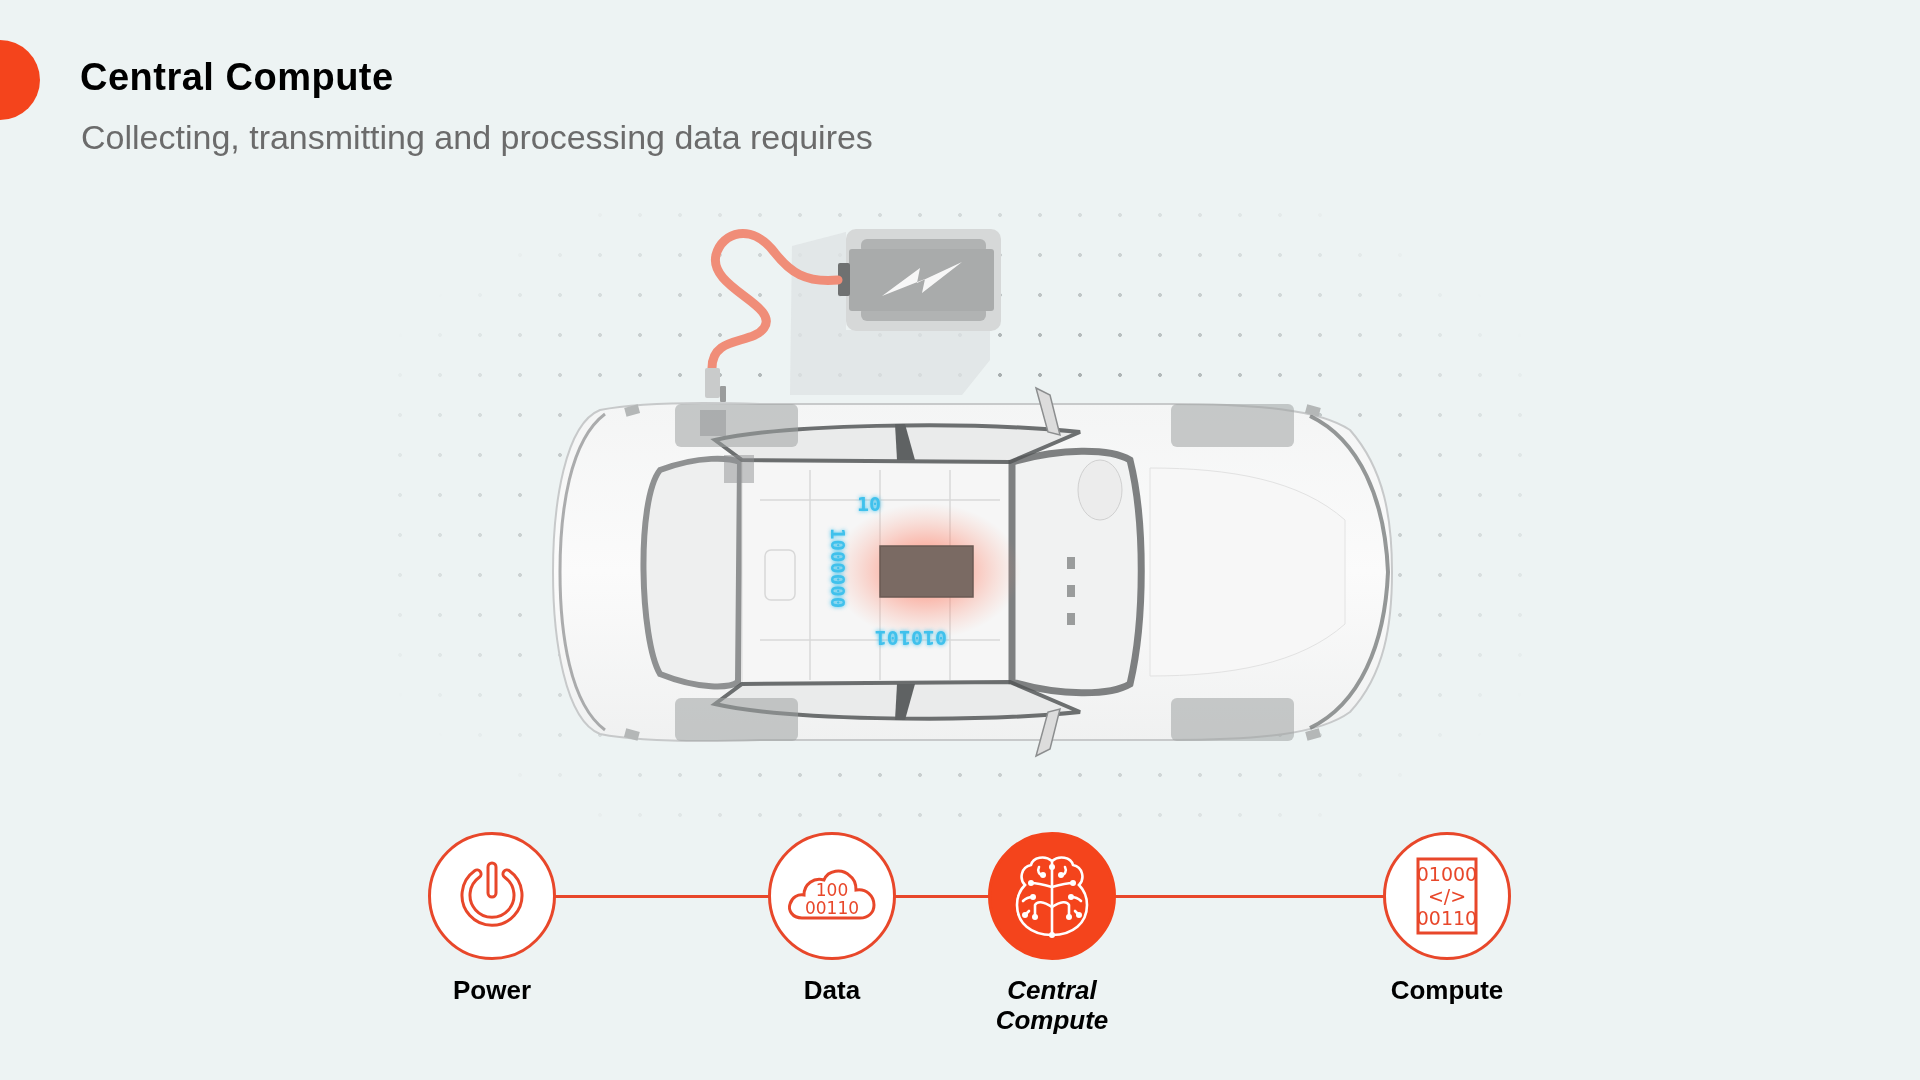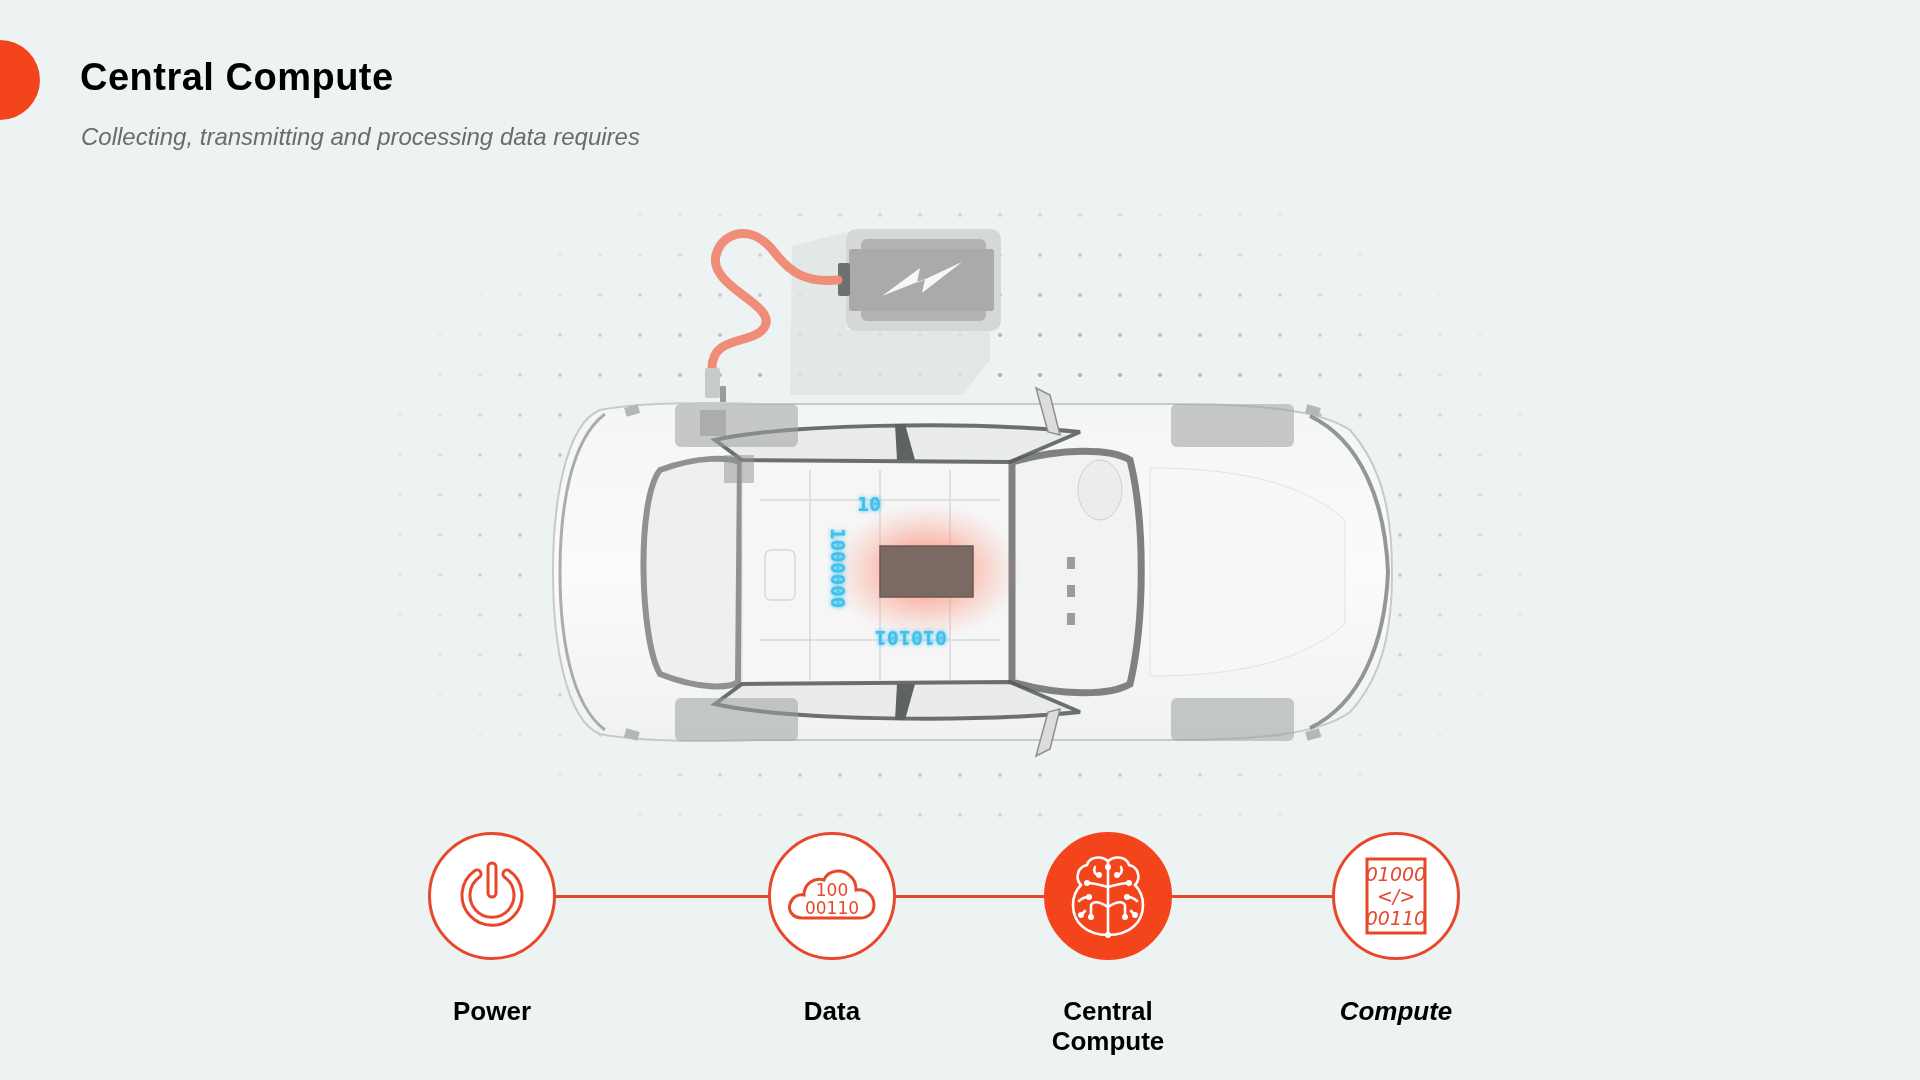--- a/index.html
+++ b/index.html
@@ -16,24 +16,23 @@
     background: #f4441c;
   }
   .title {
     position: absolute; left: 80px; top: 42px;
     font-size: 38px; font-weight: 700; letter-spacing: 0.5px;
     line-height: 70px; color: #000;
     font-family: "Liberation Sans", sans-serif;
   }
   .subtitle {
     position: absolute; left: 81px; top: 116px;
-    font-size: 24px; line-height: 42px; color: #6b6b6b;
+    font-size: 34px; line-height: 42px; color: #6b6b6b;
     font-family: "Liberation Sans", sans-serif;
     width: 940px;
-    font-style: italic;
   }
   .subtitle span { display: block; white-space: nowrap; }
 
   .dot-grid {
     position: absolute; left: 380px; top: 195px;
     width: 1160px; height: 640px;
     background-image: radial-gradient(circle, #a9afb0 1.6px, transparent 2.2px);
     background-size: 40px 40px;
     background-position: 0 0;
     -webkit-mask-image: radial-gradient(ellipse 55% 60% at 50% 50%, #000 40%, transparent 100%);
@@ -57,21 +56,21 @@
     display: flex; flex-direction: column; align-items: center;
   }
   .step-circle {
     width: 128px; height: 128px; border-radius: 50%;
     border: 3px solid #e8472a; background: #ffffff;
     display: flex; align-items: center; justify-content: center;
     cursor: pointer;
   }
   .step-circle.active { background: #f4441c; border-color: #f4441c; }
   .step-label {
-    margin-top: 36px; font-size: 26px; font-weight: 700; line-height: 30px;
+    margin-top: 15px; font-size: 26px; font-weight: 700; line-height: 30px;
     text-align: center; color: #000;
     font-family: "Liberation Sans", sans-serif;
     width: 200px;
   }
   .step-label span { display: block; }
 </style>
 </head>
 <body>
 
 <div class="accent-dot"></div>
@@ -218,21 +217,21 @@
       <path d="M16 52 C 6 52, 2 44, 4 38 C 6 31, 12 28, 18 29 C 18 18, 28 11, 38 14 C 42 4, 56 2, 64 10 C 70 14, 70 20, 70 24 C 80 22, 88 30, 88 39 C 88 47, 82 52, 74 52 Z" fill="none" stroke="#e8472a" stroke-width="3"></path>
       <text x="46" y="30" text-anchor="middle" font-family="DejaVu Sans, sans-serif" font-size="17" fill="#e8472a">100</text>
       <text x="46" y="48" text-anchor="middle" font-family="DejaVu Sans, sans-serif" font-size="17" fill="#e8472a">00110</text>
     </svg>
   </div>
   <div class="step-label">
     <span>Data</span>
   </div>
 </div>
 
-<div class="step" style="left:1108px;">
+<div class="step" style="left:1052px;font-style:italic;">
   <div class="step-circle active">
     <svg width="78" height="86" viewBox="0 0 78 86">
       <g fill="none" stroke="#ffffff" stroke-width="2.6" stroke-linecap="round">
         <path d="M39 82 C 18 82, 4 70, 4 52 C 4 42, 8 36, 12 32 C 6 26, 8 14, 18 12 C 20 4, 32 2, 39 8 C 46 2, 58 4, 60 12 C 70 14, 72 26, 66 32 C 70 36, 74 42, 74 52 C 74 70, 60 82, 39 82 Z"></path>
         <line x1="39" y1="8" x2="39" y2="82"></line>
         <path d="M39 54 C 30 48, 24 48, 22 52 L 22 64"></path>
         <path d="M39 54 C 48 48, 54 48, 56 52 L 56 64"></path>
         <path d="M39 34 C 32 32, 24 30, 18 30"></path>
         <path d="M39 34 C 46 32, 54 30, 60 30"></path>
         <path d="M30 22 C 26 22, 24 18, 26 14"></path>
@@ -257,21 +256,21 @@
           <circle cx="39" cy="14" r="3"></circle>
       </g>
     </svg>
   </div>
   <div class="step-label">
     <span>Central</span>
     <span>Compute</span>
   </div>
 </div>
 
-<div class="step" style="left:1396px;font-style:italic;">
+<div class="step" style="left:1447px;">
   <div class="step-circle">
     <svg width="62" height="78" viewBox="0 0 62 78">
       <defs>
           <clipPath id="docClip">
             <rect x="3" y="3" width="56" height="72"></rect>
           </clipPath>
         </defs>
       <rect x="2" y="2" width="58" height="74" fill="none" stroke="#e8472a" stroke-width="3"></rect>
       <g clip-path="url(#docClip)" fill="#e8472a" font-family="DejaVu Sans, sans-serif" font-size="19">
         <text x="31" y="24" text-anchor="middle">01000</text>

